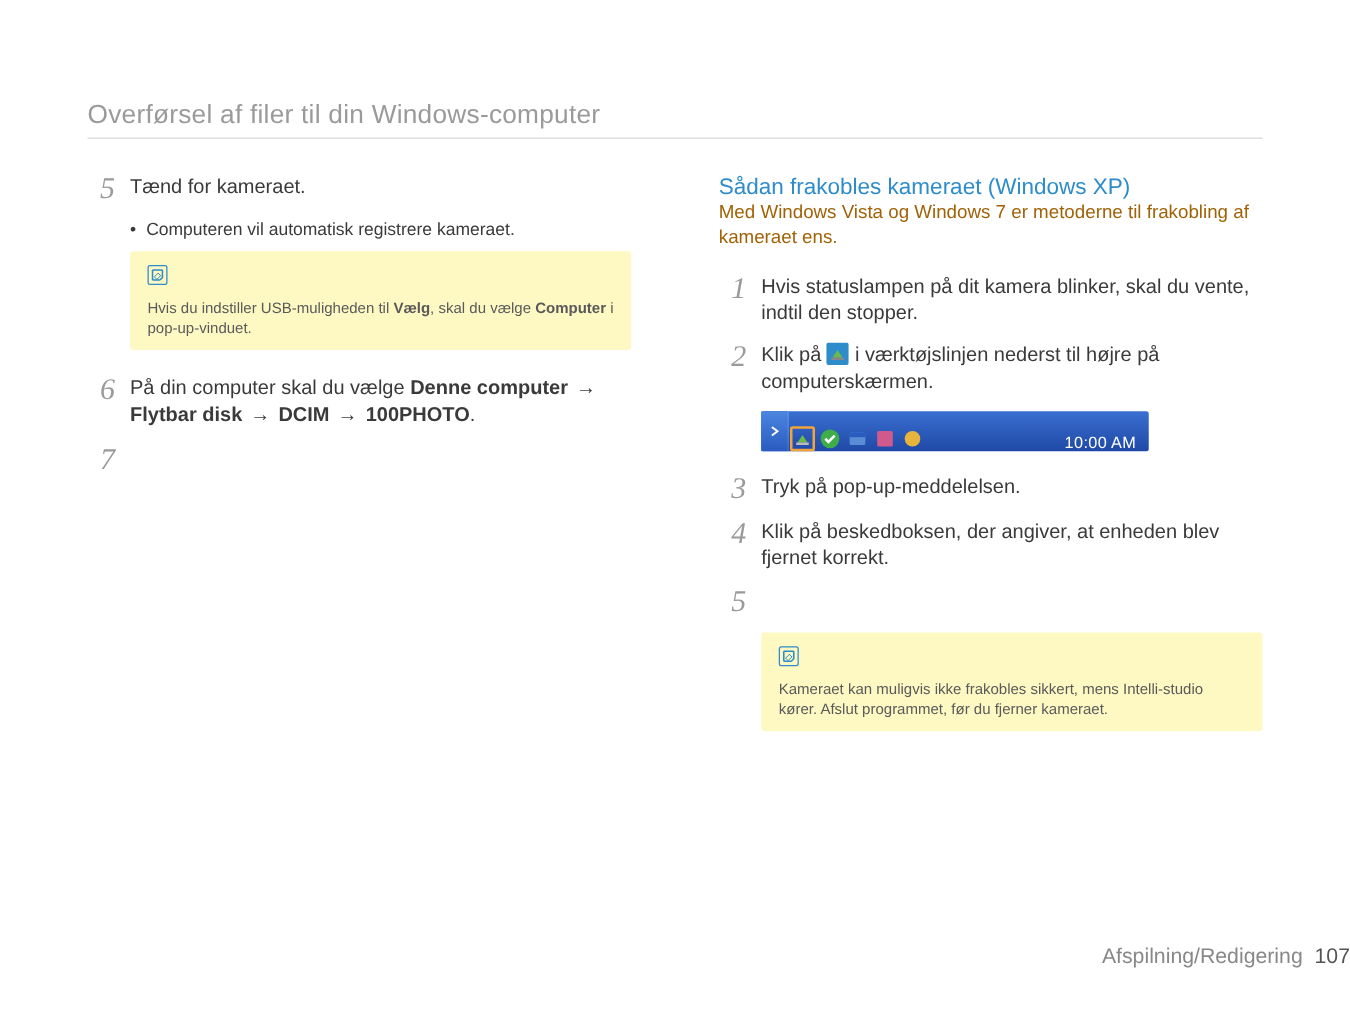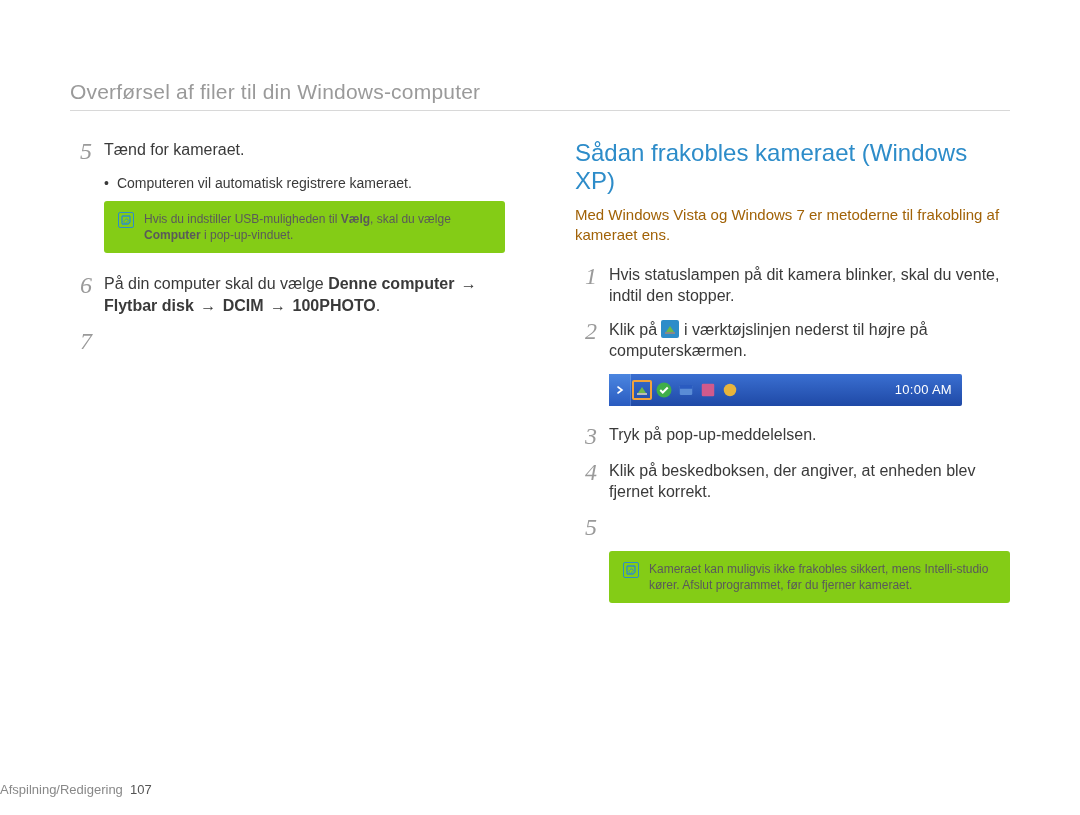--- a/index.html
+++ b/index.html
@@ -2,43 +2,43 @@
 <html><head>
 <meta charset="utf-8">
 <style>
   * { box-sizing: border-box; margin: 0; padding: 0; }
   html, body { width: 1080px; height: 815px; background: #fff; font-family: "Helvetica Neue", Helvetica, Arial, sans-serif; color: #3a3a3a; }
   .page { width: 1080px; height: 815px; position: relative; padding: 60px 70px 40px 70px; }
   .header-title { font-size: 21px; font-weight: 300; color: #9a9a9a; letter-spacing: 0.2px; padding-bottom: 6px; margin-top: 20px; }
   .header-rule { border: none; border-top: 1px solid #d8d8d8; margin-bottom: 28px; }
   .columns { display: flex; gap: 70px; }
   .col { flex: 1; min-width: 0; }
-  .section-title { font-size: 24px; font-weight: 400; color: #2d8cc9; margin-bottom: 10px; }
+  .section-title { font-size: 18px; font-weight: 400; color: #2d8cc9; }
   .intro { font-size: 15px; line-height: 1.35; color: #a16207; margin-bottom: 18px; }
   .step { display: flex; align-items: flex-start; gap: 12px; margin-bottom: 12px; }
   .step-num { font-size: 24px; font-style: italic; font-family: Georgia, "Times New Roman", serif; color: #9a9a9a; font-weight: 400; line-height: 1; width: 22px; text-align: right; flex-shrink: 0; }
   .step-body { font-size: 16px; line-height: 1.35; color: #3a3a3a; flex: 1; }
   .sub-bullet { display: flex; gap: 8px; margin: 6px 0 10px 34px; font-size: 14px; color: #3a3a3a; }
   .sub-bullet .dot { flex-shrink: 0; }
-  .note-box { background: #84cc16; border-radius: 3px; padding: 10px 14px 10px 14px; margin: 6px 0 20px 34px; display: flex; gap: 10px; align-items: flex-start; }
+  .note-box { background: #fef9c3; border-radius: 3px; padding: 10px 14px 10px 14px; margin: 6px 0 20px 34px; display: flex; gap: 10px; align-items: flex-start; flex-direction: column; }
   .note-box.right { margin-left: 34px; }
   .note-icon { width: 16px; height: 16px; border: 1.5px solid #2d8cc9; border-radius: 2px; display: flex; align-items: center; justify-content: center; flex-shrink: 0; margin-top: 1px; }
   .note-icon svg { width: 10px; height: 10px; }
   .note-text { font-size: 12px; line-height: 1.35; color: #5a5a5a; }
   .bold { font-weight: 700; }
   .arrow { display: inline-block; padding: 0 2px; }
   .inline-icon { display: inline-flex; width: 18px; height: 18px; vertical-align: -3px; }
   .inline-icon svg { width: 18px; height: 18px; }
-  .tray-img { margin: 6px 0 18px 34px; width: 353px; height: 32px; position: relative; background: linear-gradient(#3a6fd1, #1f49a6); border-radius: 2px; display: flex; align-items: center; }
+  .tray-img { margin: 6px 0 18px 34px; width: 310px; height: 32px; position: relative; background: linear-gradient(#3a6fd1, #1f49a6); border-radius: 2px; display: flex; align-items: flex-end; }
   .tray-chevron { width: 22px; height: 32px; background: linear-gradient(#4b86e0, #2a5bc0); display:flex; align-items:center; justify-content:center; border-right: 1px solid rgba(255,255,255,0.15); }
   .tray-chevron svg { width: 10px; height: 10px; }
   .tray-icon { width: 20px; height: 20px; margin: 0 1px; display:flex; align-items:center; justify-content:center; }
   .tray-icon.highlight { border: 2px solid #f2a33c; border-radius: 2px; }
   .tray-time { margin-left: auto; margin-right: 10px; color: #fff; font-size: 13px; font-weight: 500; letter-spacing: 0.3px; }
-  .footer { position: absolute; bottom: 18px; left: 0; right: 0; text-align: left; font-size: 13px; color: #888; }
+  .footer { position: absolute; bottom: 40px; left: 0; right: 0; text-align: right; font-size: 17px; color: #888; }
   .footer .pnum { color: #555; }
 </style>
 </head>
 <body>
 
 <div class="page">
 
   <div class="header-title">Overførsel af filer til din Windows-computer</div>
   <hr class="header-rule">
 

